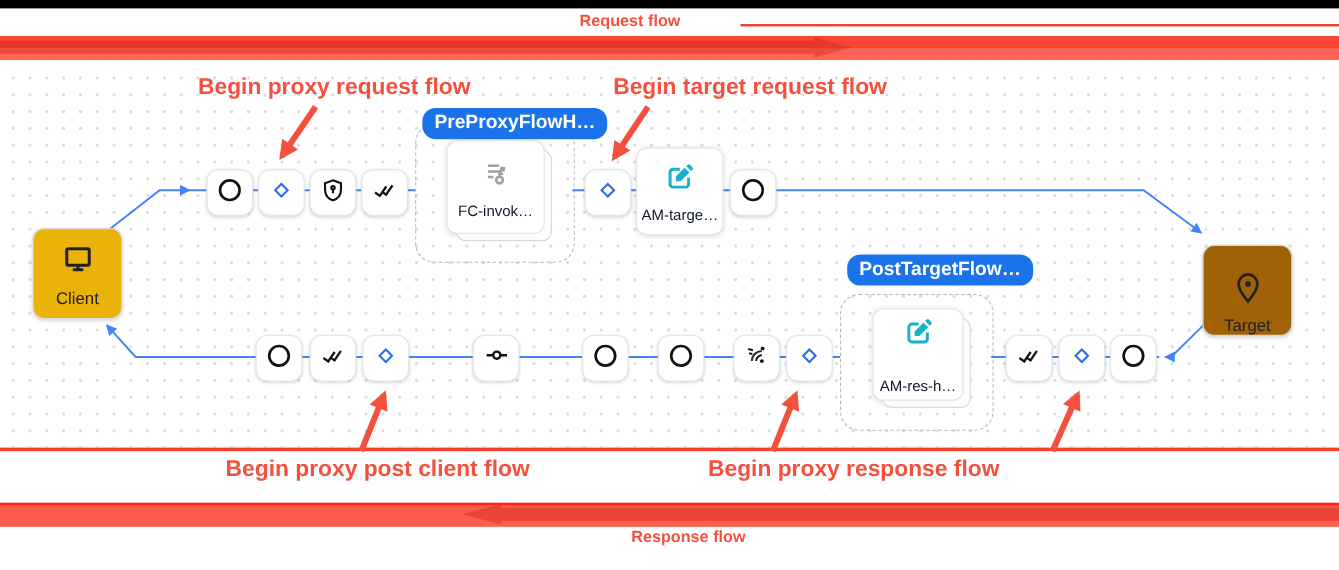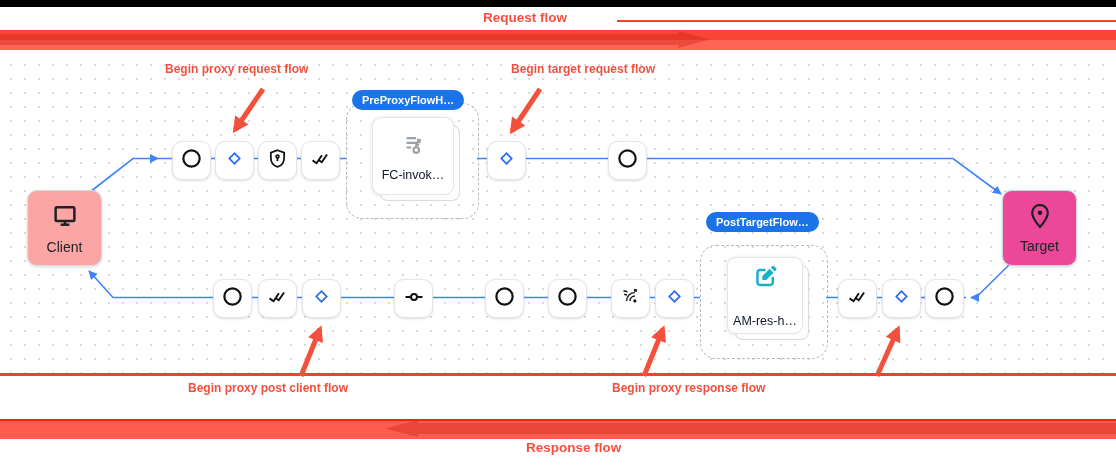--- a/index.html
+++ b/index.html
@@ -22,47 +22,47 @@
   #bar-arrow-bottom{left:385px;top:420px;width:731px;height:17px;
     clip-path:polygon(100% 18%,4.5% 18%,4.5% 0,0 50%,4.5% 100%,4.5% 82%,100% 82%);}
 
   
   #canvas{position:absolute;left:0;top:52px;width:1116px;height:321px;
     background-image:radial-gradient(#d7d9dd 1.1px, transparent 1.3px);
     background-size:14px 14px;background-position:4px 6px;
     border-bottom:3px solid #f5402e;}
 
   
-  .ann{position:absolute;font-size:12px;font-weight:bold;color:#f4503e;z-index:7;white-space:nowrap;}
+  .ann{position:absolute;font-size:19px;font-weight:bold;color:#f4503e;z-index:7;white-space:nowrap;}
   #ann-proxy-request{left:165px;top:62px;}
   #ann-target-request{left:511px;top:62px;}
   #ann-proxy-post-client{left:188px;top:381px;}
-  #ann-proxy-response{left:568px;top:381px;padding-left:44px;}
+  #ann-proxy-response{left:546px;top:381px;padding-left:44px;}
   #ann-target-response{left:843px;top:381px;}
 
   svg.overlay{position:absolute;left:0;top:0;z-index:2;pointer-events:none;}
   svg#red-overlay{z-index:6;}
 
   
   .endpoint{position:absolute;width:73px;height:74px;border-radius:10px;display:flex;flex-direction:column;
-    align-items:center;justify-content:center;gap:4px;z-index:3;background:#fca5a5;border:1px solid #dadce0;
+    align-items:center;justify-content:center;gap:4px;z-index:3;background:#eab308;border:1px solid #dadce0;
     box-shadow:0 1px 3px rgba(60,64,67,.2);}
   #client-node{left:27px;top:190px;}
-  #target-node{left:1002px;top:190px;background:#ec4899;border-color:#d3d5d8;}
+  #target-node{left:1002px;top:204px;background:#a16207;border-color:#d3d5d8;justify-content:flex-end;}
   .endpoint .ep-label{font-size:14px;color:#202124;}
 
   
   .step{position:absolute;width:37px;height:37px;background:#fff;border:1px solid #e3e5e8;border-radius:10px;
     box-shadow:0 1px 2.5px rgba(60,64,67,.18);display:flex;align-items:center;justify-content:center;z-index:3;}
 
   
   .hook-box{position:absolute;border:1.6px dashed #b6b9be;border-radius:16px;z-index:1;}
   #pre-proxy-box{left:346px;top:103px;width:131px;height:114px;}
   #post-target-box{left:700px;top:245px;width:126px;height:112px;}
-  .badge{position:absolute;z-index:5;background:#1a73e8;color:#fff;font-size:11px;font-weight:bold;
+  .badge{position:absolute;z-index:5;background:#1a73e8;color:#fff;font-size:16px;font-weight:bold;
     padding:4px 10px;border-radius:11px;white-space:nowrap;text-align:right;}
   #pre-proxy-badge{left:352px;top:90px;}
   #post-target-badge{left:706px;top:212px;}
 
   
   .policy-card{position:absolute;background:#fff;border:1px solid #e3e5e8;border-radius:9px;z-index:4;
     display:flex;flex-direction:column;align-items:center;justify-content:center;gap:6px;
     box-shadow:0 1px 4px rgba(60,64,67,.16);}
   .policy-card.stacked{box-shadow:7px 7px 0 -2px #fdfdfd, 7px 7px 0 -1px #d8dade, 0 1px 4px rgba(60,64,67,.16);}
   #fc-card{left:372px;top:117px;width:80px;height:76px;}
@@ -140,20 +140,29 @@
         <path d="M6.5 7 h8 M6.5 11 h10 M6.5 15 h4"></path>
         <rect x="15.3" y="7.6" width="3.4" height="3.4" fill="#9aa0a6" stroke="none" transform="rotate(12 17 9.3)"></rect>
         <circle cx="14.8" cy="17.2" r="2.4"></circle>
         <path d="M14.8 14.8 V12.6 h2.6"></path>
           </g>
         </svg>
     </span>
     <span class="policy-label">FC-invok…</span>
   </div>
 
+  <div class="policy-card" id="am-target-card">
+    <span>
+      <svg width="27" height="27" viewBox="0 0 24 24">
+        <path d="M18.5 12.5 v4.8 a2.2 2.2 0 0 1 -2.2 2.2 H7 a2.2 2.2 0 0 1 -2.2 -2.2 V8.5 A2.2 2.2 0 0 1 7 6.3 h5" fill="none" stroke="#17b1c9" stroke-width="2.2"></path>
+        <path d="M19.6 2.9 l1.8 1.8 a1.2 1.2 0 0 1 0 1.7 l-1.1 1.1 -3.5 -3.5 1.1 -1.1 a1.2 1.2 0 0 1 1.7 0 Z M15.6 5.2 l3.5 3.5 -6.5 6.5 H9.1 v-3.5 Z" fill="#17b1c9"></path>
+      </svg>
+    </span>
+    <span class="policy-label">AM-targe…</span>
+  </div>
 
   <div class="policy-card stacked" id="am-res-card">
     <span>
       <svg width="27" height="27" viewBox="0 0 24 24">
         <path d="M18.5 12.5 v4.8 a2.2 2.2 0 0 1 -2.2 2.2 H7 a2.2 2.2 0 0 1 -2.2 -2.2 V8.5 A2.2 2.2 0 0 1 7 6.3 h5" fill="none" stroke="#17b1c9" stroke-width="2.2"></path>
         <path d="M19.6 2.9 l1.8 1.8 a1.2 1.2 0 0 1 0 1.7 l-1.1 1.1 -3.5 -3.5 1.1 -1.1 a1.2 1.2 0 0 1 1.7 0 Z M15.6 5.2 l3.5 3.5 -6.5 6.5 H9.1 v-3.5 Z" fill="#17b1c9"></path>
       </svg>
     </span>
     <span class="policy-label">AM-res-h…</span>
   </div>

